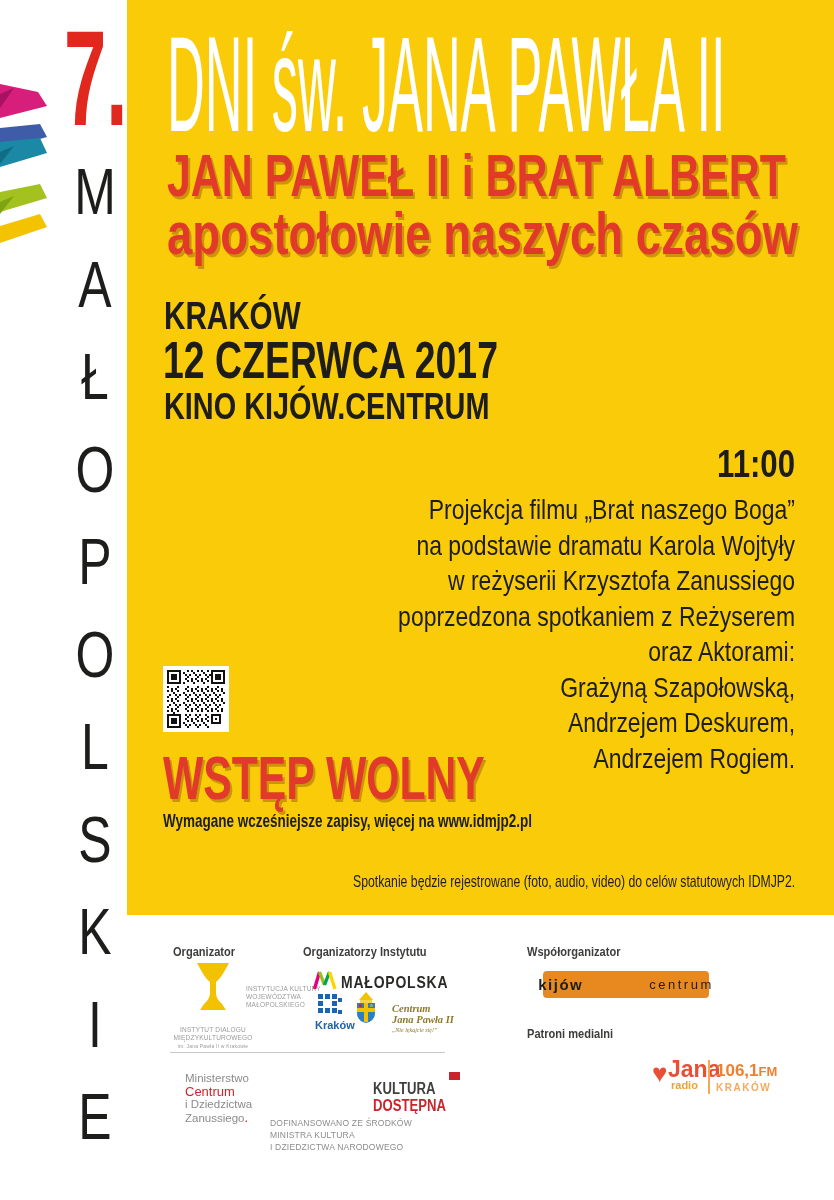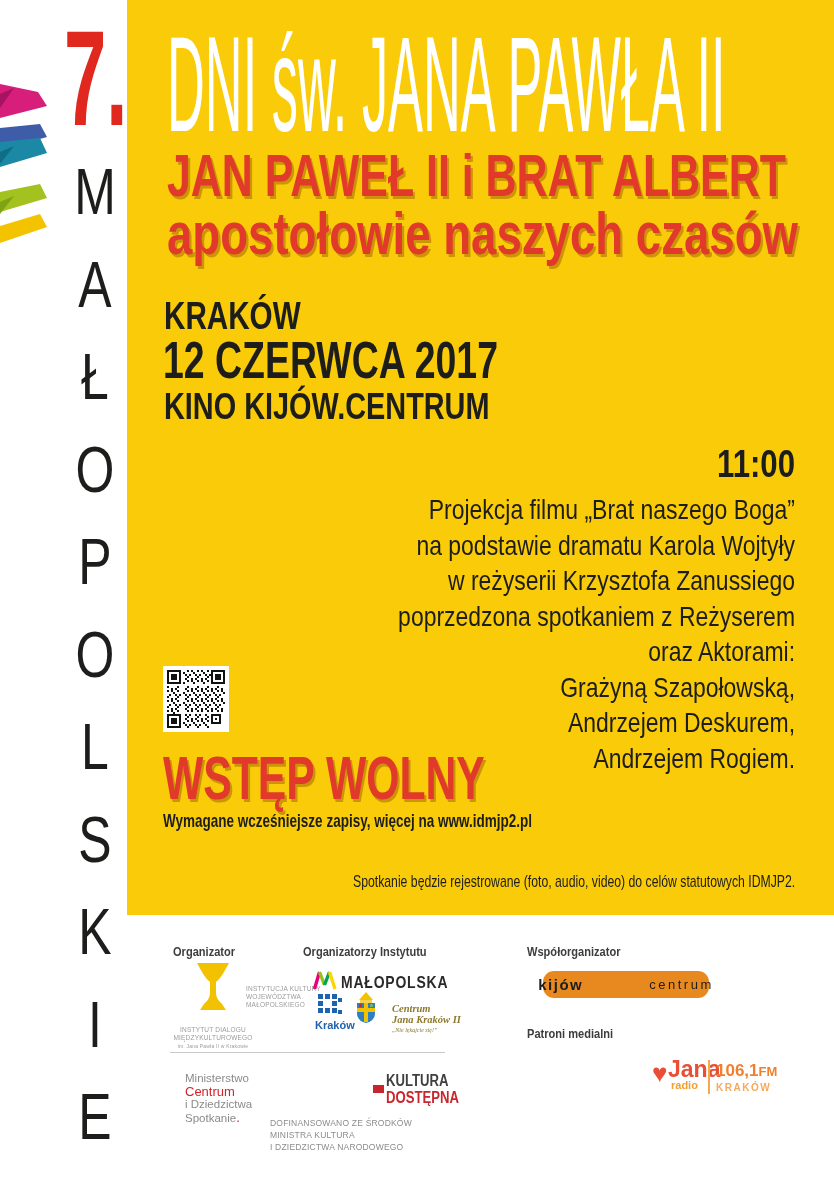--- a/index.html
+++ b/index.html
@@ -56,21 +56,21 @@
   .tiny-gray { color:#9B9B9B; font-size:6.5px; line-height:8px; letter-spacing:0.2px; }
 
   .malop-text { font-size:17px; font-weight:700; color:#2B2A29; letter-spacing:1px;
                 transform:scaleX(0.82); transform-origin:left top; }
   .krakow-text { font-size:11px; font-weight:700; color:#1F63AE; }
   .centrum-text { font-family:"Liberation Serif", serif; font-style:italic; font-weight:700;
                   color:#8E7A2E; font-size:10.5px; line-height:11px; }
   .centrum-text .motto { font-size:6px; font-weight:400; }
 
   .kijow-badge { left:543px; top:971px; width:166px; height:27px; background:#E8891F;
-                 border-radius:11px; display:flex; align-items:center; justify-content:center; gap:11px; }
+                 border-radius:4px; display:flex; align-items:center; justify-content:center; gap:11px; }
   .kijow-badge .w1 { font-size:15px; font-weight:700; letter-spacing:1.5px; color:#1d1d1b; }
   .kijow-badge .w2 { font-size:13px; font-weight:400; letter-spacing:2.5px; color:#1d1d1b; }
   .kdot { width:6px; height:6px; border-radius:50%; background:#1d1d1b; }
   .kdot.light { background:#FFF6D8; width:7px; height:7px; }
   .kline { width:10px; height:1.5px; background:#1d1d1b; }
 
   .gosc { left:543px; top:1045px; width:75px; height:60px; background:#D31B22; color:#fff;
           display:flex; flex-direction:column; align-items:center; justify-content:center; }
   .gosc .g1 { font-family:"Liberation Serif", serif; font-weight:700; font-size:27px; line-height:27px;
               transform:scaleX(0.88); }
@@ -92,21 +92,21 @@
   .fran .ficon { width:13px; height:13px; border:1px solid #fff; margin:0 5px 0 2px; position:relative; }
   .fran .ficon::after { content:""; position:absolute; left:3px; top:3px; width:5px; height:5px; background:#E8891F; }
   .fran .ftext { color:#fff; font-size:10.5px; font-weight:700; letter-spacing:0.5px;
                  transform:scaleX(0.92); transform-origin:left center; white-space:nowrap; }
 
   .divider { left:170px; top:1052px; width:275px; height:1px; background:#C9C9C9; }
 
   .ministry { left:185px; top:1072px; font-weight:400; font-size:11.5px; line-height:13px; color:#8C8B8A; }
   .ministry .red { color:#D2232A; font-size:13px; }
   .funding { left:270px; top:1077px; font-size:8.5px; line-height:12px; color:#8C8B8A; letter-spacing:0.2px;margin-top:40px; }
-  .kultura { left:373px; top:1072px; display:flex; align-items:center; }
+  .kultura { left:373px; top:1072px; display:flex; align-items:flex-end;flex-direction:column; }
   .kultura .bracket { width:7px; border-left:4px solid #C9252C; border-top:4px solid #C9252C;
                       border-bottom:4px solid #C9252C; margin-right:2px; }
   .kultura .kl { font-size:16px; font-weight:700; line-height:17px; transform:scaleX(0.82); transform-origin:left top; }
   .kultura .k1 { color:#3F3F3E; }
   .kultura .k2 { color:#C9252C; }
 </style>
 </head>
 <body>
 
 <div class="poster">
@@ -245,21 +245,21 @@
     <polygon points="13,0 20,8 6,8" fill="#F2C200"></polygon>
     <rect x="7" y="8" width="12" height="3" fill="#F5D34F"></rect>
     <path d="M4 11 h18 v10 q0 8 -9 10 q-9 -2 -9 -10 z" fill="#2E7FC1"></path>
     <rect x="11" y="11" width="4" height="19" fill="#F2C200"></rect>
     <rect x="4" y="16" width="18" height="4" fill="#F2C200"></rect>
     <circle cx="7.5" cy="13.5" r="1.5" fill="#D2232A"></circle>
     <circle cx="18.5" cy="13.5" r="1.5" fill="#95C11F"></circle>
   </svg>
   <div class="abs centrum-text" style="left:392px;top:1003px">
     <div>Centrum</div>
-    <div>Jana Kraków II</div>
+    <div>Jana Pawła II</div>
     <div class="motto">„Nie lękajcie się!”</div>
   </div>
 
   <div class="abs kijow-badge">
     <span class="w1">kijów</span>
     <span class="kdot"></span>
     <span class="kline"></span>
     <span class="kdot light"></span>
     <span class="kline"></span>
     <span class="kdot"></span>
@@ -278,21 +278,21 @@
     <div class="f2">KRAKÓW</div>
   </div>
 
 
   <div class="abs divider"></div>
 
   <div class="abs ministry">
     <div>Ministerstwo</div>
     <div class="red">Centrum</div>
     <div>i Dziedzictwa</div>
-    <div><span>Spotkanie</span><span class="red">.</span></div>
+    <div><span>Zanussiego</span><span class="red">.</span></div>
   </div>
   <div class="abs funding">
     <div>DOFINANSOWANO ZE ŚRODKÓW</div>
     <div>MINISTRA KULTURA</div>
     <div>I DZIEDZICTWA NARODOWEGO</div>
   </div>
   <div class="abs kultura">
     <span class="bracket"></span>
     <span>
       <div class="kl k1">KULTURA</div>

